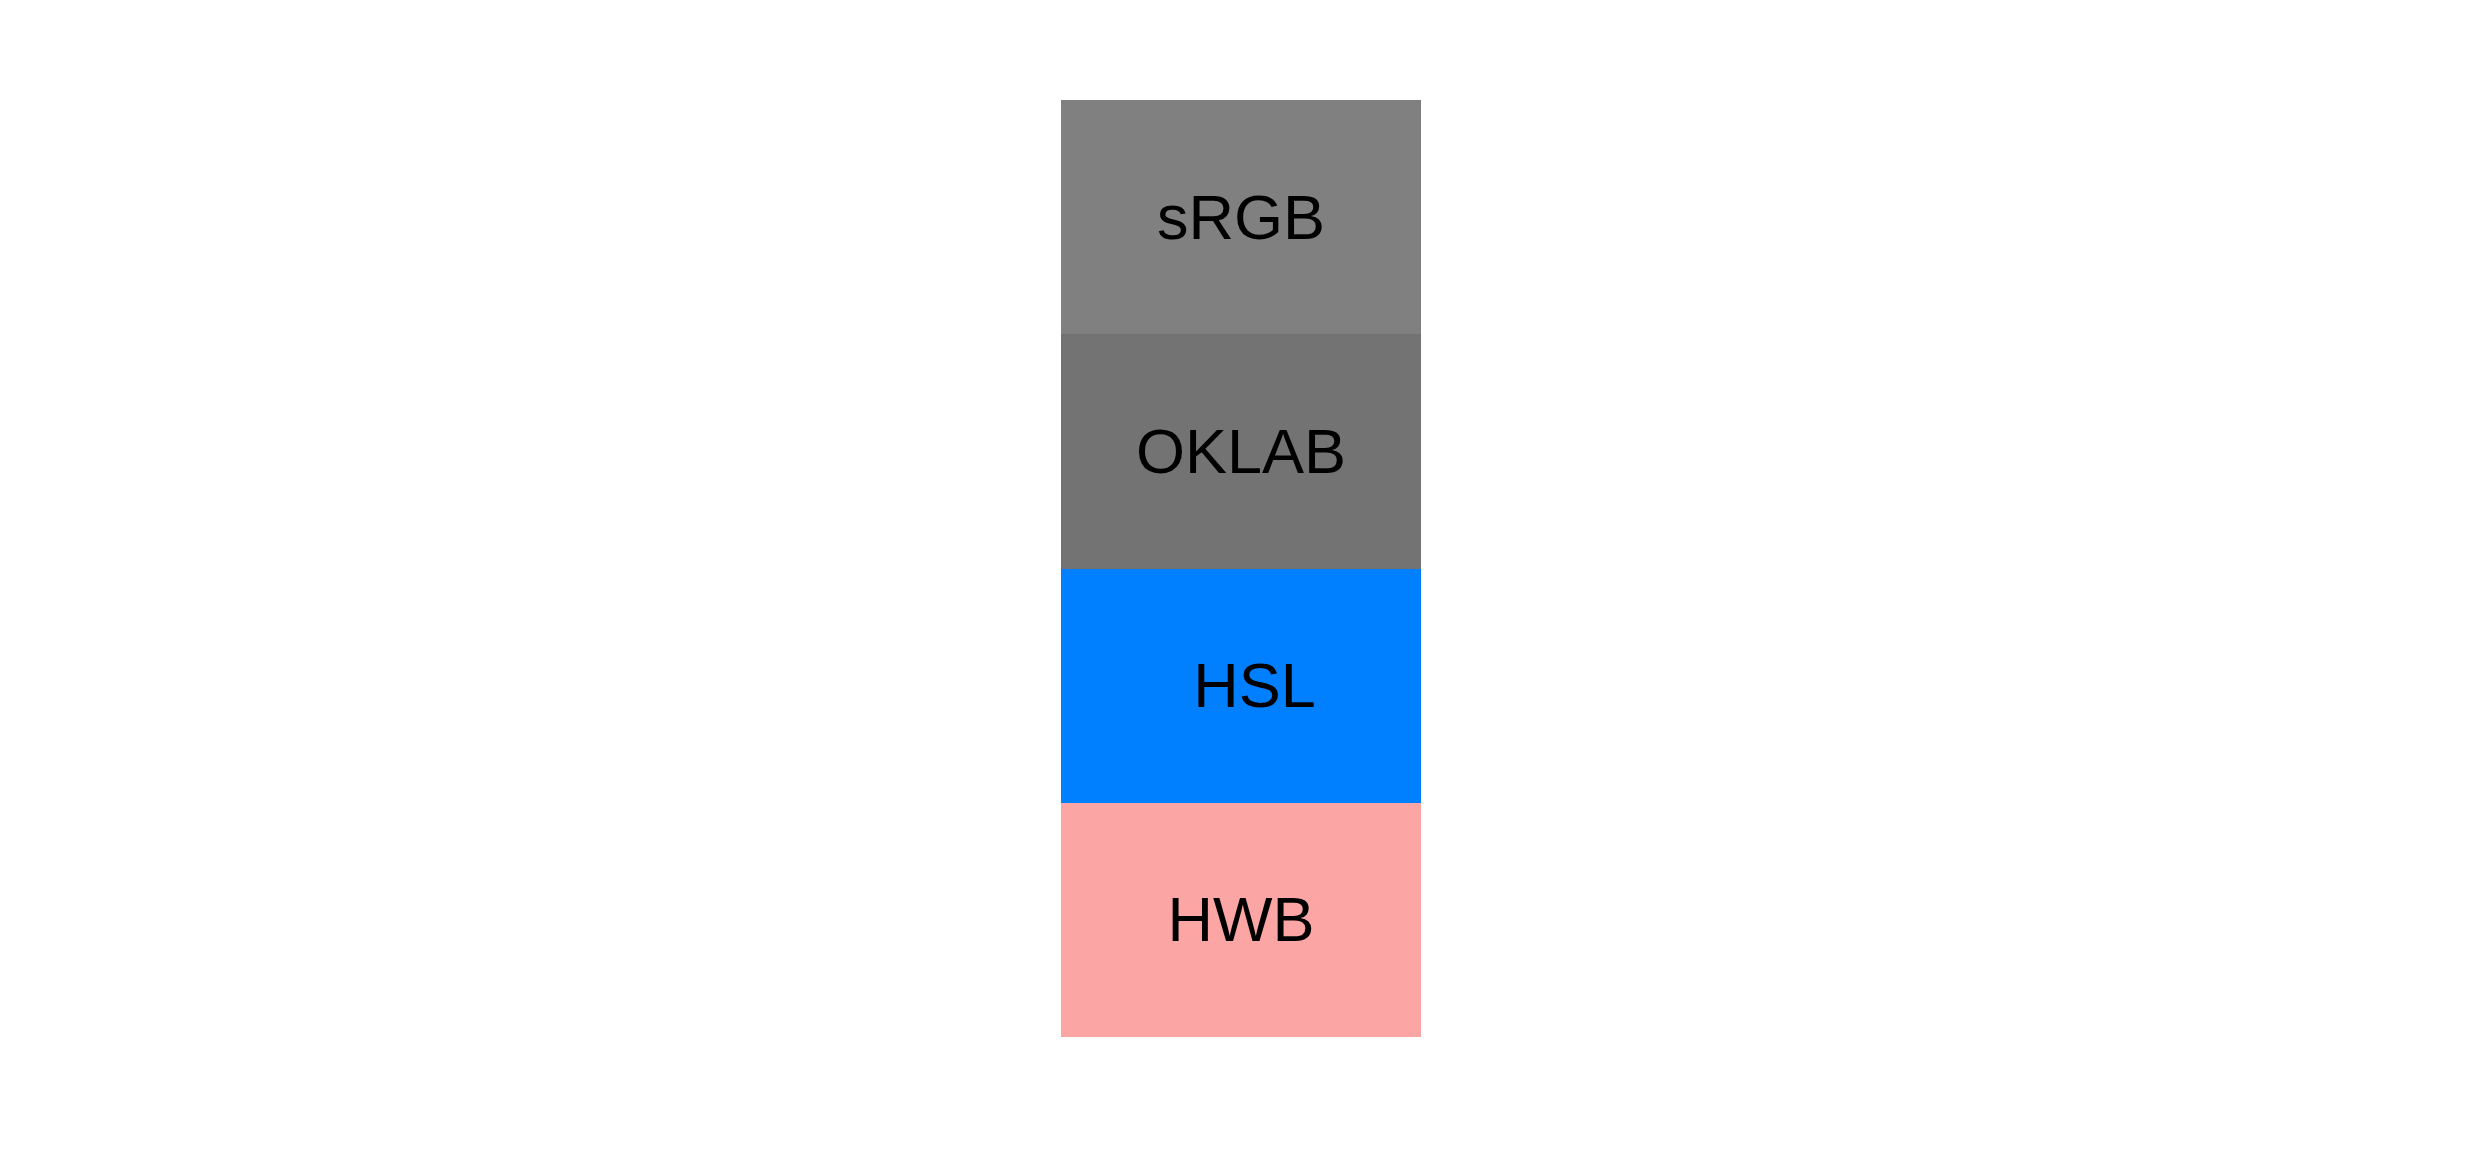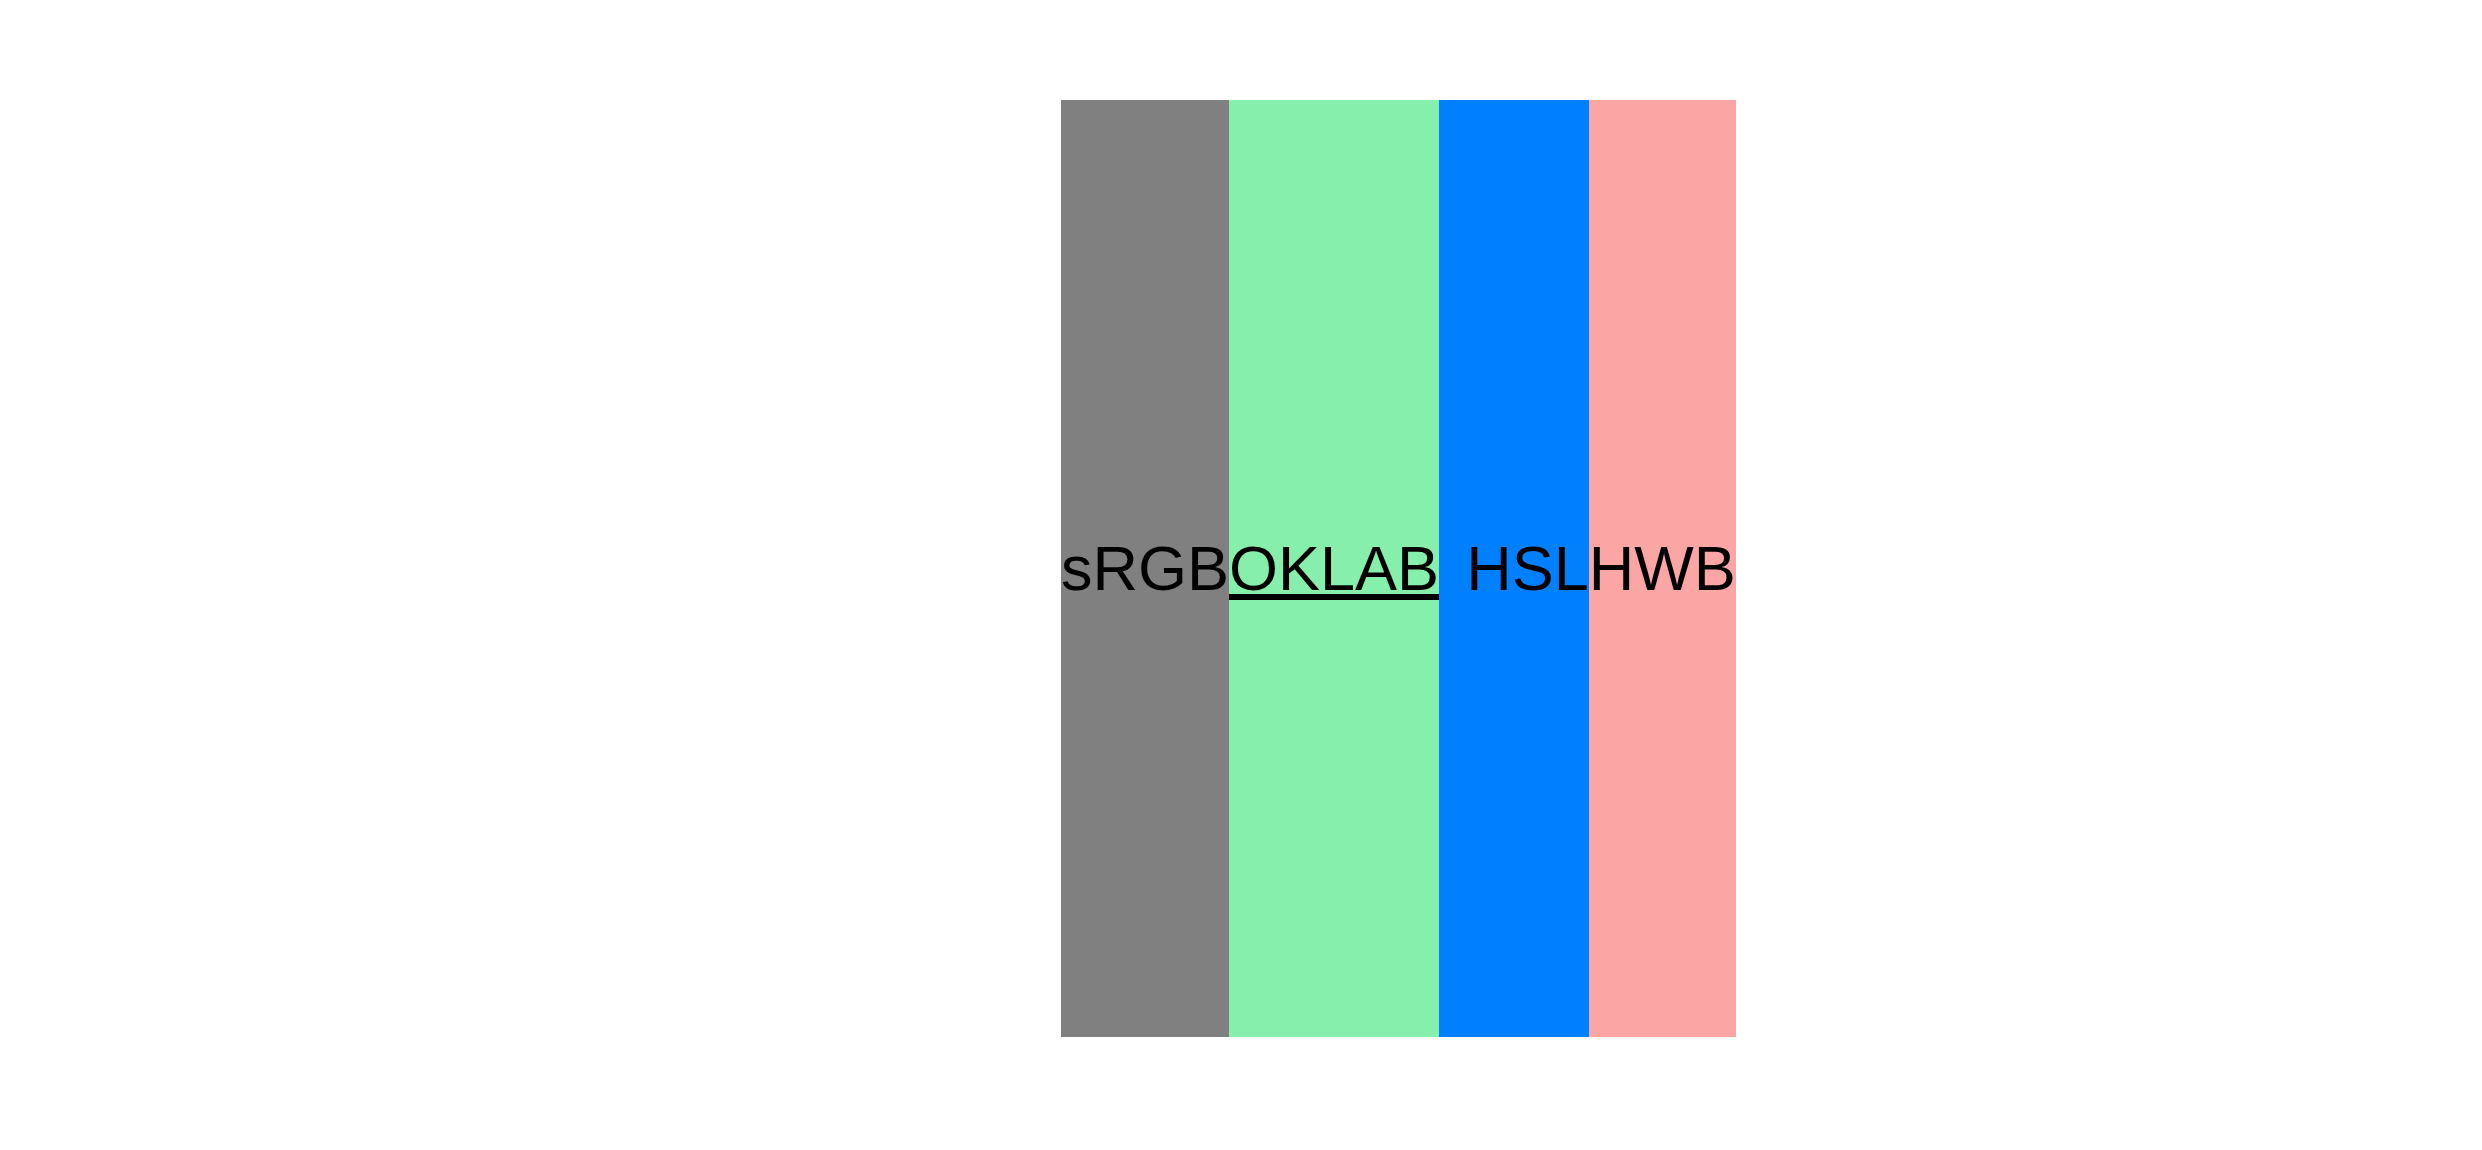--- a/index.html
+++ b/index.html
@@ -14,21 +14,21 @@
     overflow: hidden;
     font-family: "Liberation Sans", sans-serif;
   }
   .swatch-column {
     position: absolute;
     left: 1061px;
     top: 100px;
     width: 360px;
     height: 937px;
     display: flex;
-    flex-direction: row;
+    flex-direction: column;
   }
   .swatch {
     flex: 1 1 0;
     display: flex;
     align-items: center;
     justify-content: center;
   }
   .swatch-label {
     font-size: 63px;
     line-height: 1;
@@ -39,21 +39,21 @@
 </style>
 </head>
 <body style="background-color: rgb(255, 255, 255);">
 
 <div class="swatch-column">
 
   <div class="swatch" style="background-color: rgb(128, 128, 128);">
     <span class="swatch-label">sRGB</span>
   </div>
 
-  <div class="swatch" style="background-color: #86efac; text-decoration: underline;">
+  <div class="swatch" style="background-color: #737373;">
     <span class="swatch-label">OKLAB</span>
   </div>
 
   <div class="swatch" style="background-color: rgb(0, 128, 255); padding-left: 27px;">
     <span class="swatch-label">HSL</span>
   </div>
 
   <div class="swatch" style="background-color: #fca5a5;">
     <span class="swatch-label">HWB</span>
   </div>

